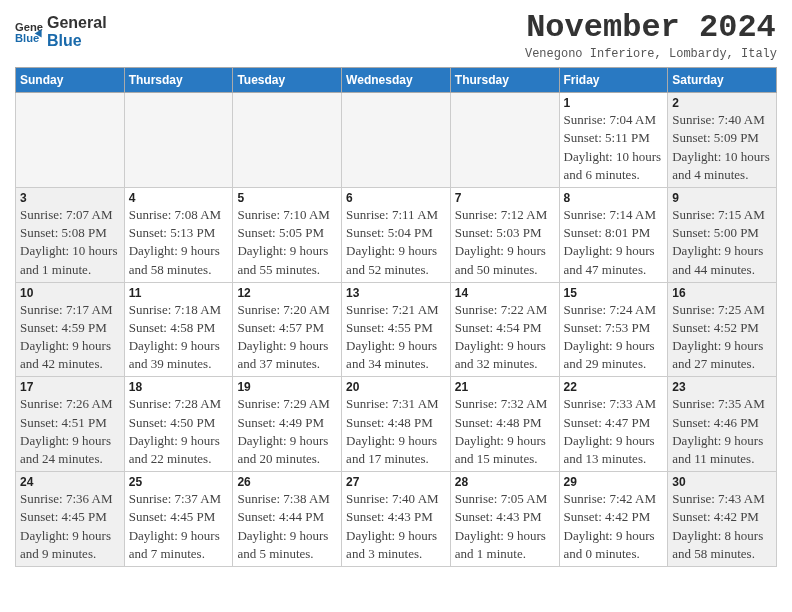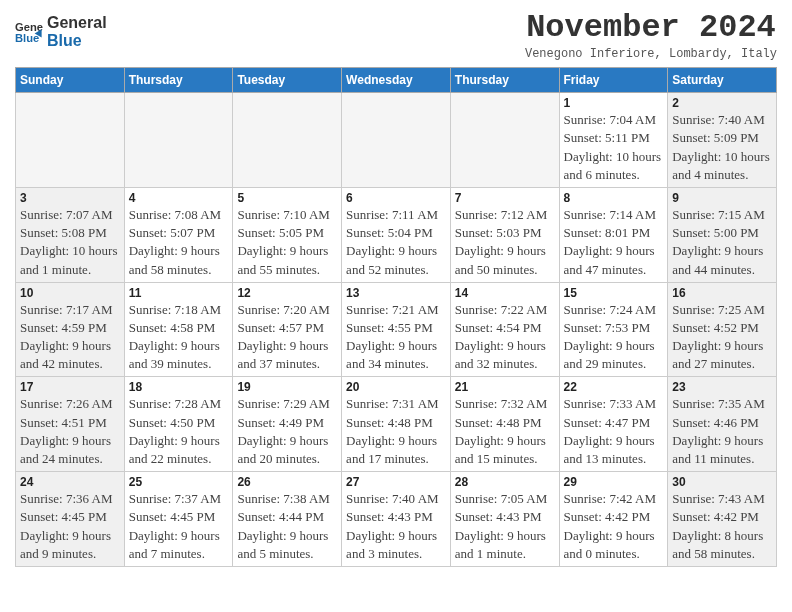--- a/index.html
+++ b/index.html
@@ -154,21 +154,21 @@
           <div class="day-info">
             Sunrise: <span>7:07 AM</span><br>
             Sunset: <span>5:08 PM</span><br>
             Daylight: <span>10 hours and 1 minute.</span>
           </div>
         </td>
         <td>
           <span class="day-number">4</span>
           <div class="day-info">
             Sunrise: <span>7:08 AM</span><br>
-            Sunset: <span>5:07 PM</span><br>
+            Sunset: <span>5:13 PM</span><br>
             Daylight: <span>9 hours and 58 minutes.</span>
           </div>
         </td>
         <td>
           <span class="day-number">5</span>
           <div class="day-info">
             Sunrise: <span>7:10 AM</span><br>
             Sunset: <span>5:05 PM</span><br>
             Daylight: <span>9 hours and 55 minutes.</span>
           </div>

